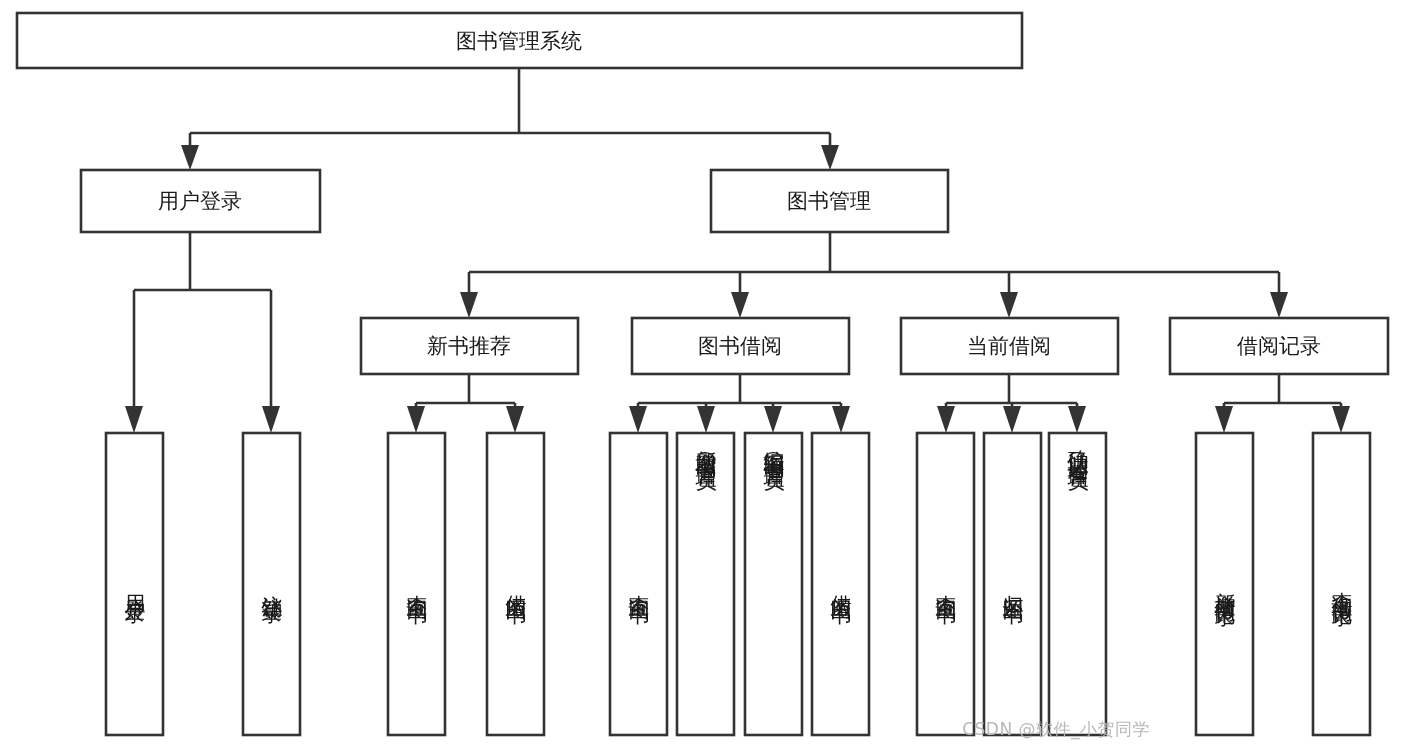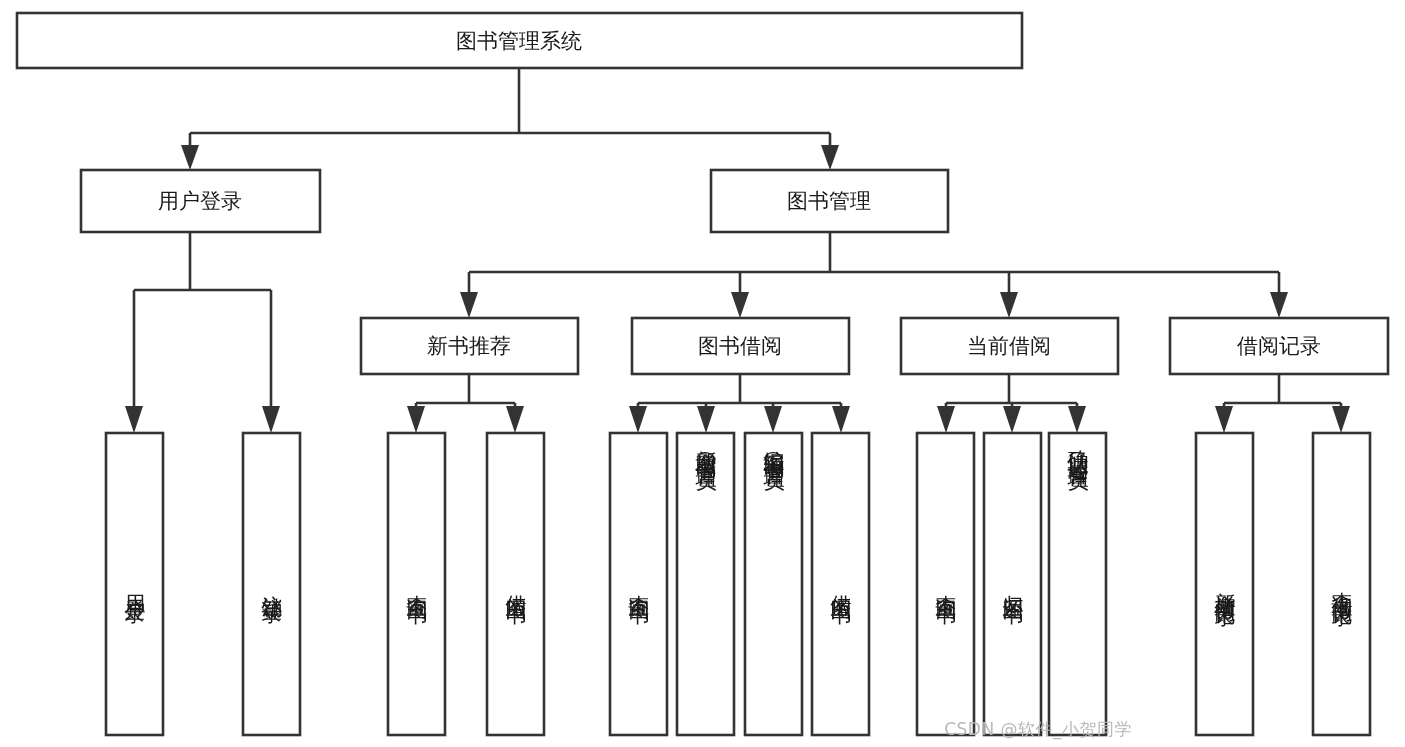--- a/index.html
+++ b/index.html
@@ -64,21 +64,21 @@
     font-family: "DejaVu Sans", "Liberation Sans", sans-serif;
     font-size: 21px;
     line-height: 1.0;
     color: #1a1a1a;
     letter-spacing: 3px;
     white-space: nowrap;
     text-align: center;
   }
   .watermark {
     position: absolute;
-    right: 28px;
+    right: 10px;
     bottom: 6px;
     font-family: "DejaVu Sans", "Liberation Sans", sans-serif;
     font-size: 17px;
     color: #b8b8b8;
     letter-spacing: 0.5px;
     white-space: nowrap;
   }
 </style>
 </head>
 <body>

